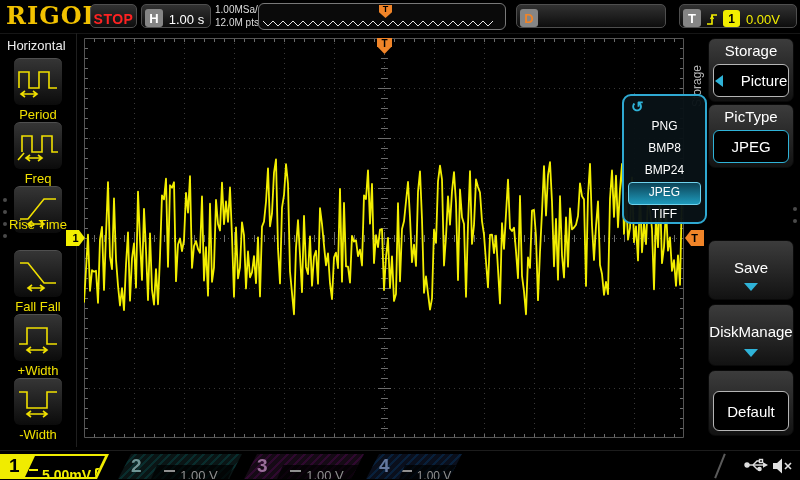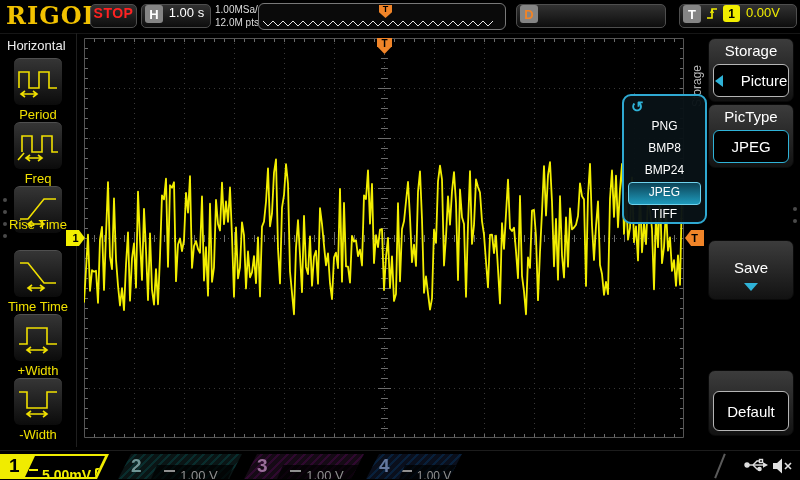--- a/index.html
+++ b/index.html
@@ -3,21 +3,21 @@
 <meta charset="utf-8">
 <style>
   html,body{margin:0;padding:0;background:#000;}
   #scope{position:relative;width:800px;height:480px;background:#000;overflow:hidden;
          font-family:"Liberation Sans",sans-serif;color:#fff;}
   
   #topbar{position:absolute;left:0;top:0;width:800px;height:33px;background:#000;border-bottom:1px solid #161616;}
   .logo{position:absolute;left:6px;top:1px;font-family:"DejaVu Serif",serif;font-weight:bold;
         font-size:24px;color:#f2c200;letter-spacing:1px;}
   .tbox{position:absolute;top:4px;height:24px;background:linear-gradient(#313131,#0d0d0d);
-        border:1px solid #4e4e4e;border-radius:5px;display:flex;align-items:flex-start;box-sizing:border-box;}
+        border:1px solid #4e4e4e;border-radius:5px;display:flex;align-items:flex-end;box-sizing:border-box;}
   .keysq{display:inline-flex;align-items:center;justify-content:center;width:18px;height:18px;margin-left:3px;
          background:#858585;border-radius:3px;font-weight:bold;font-size:13px;color:#fff;}
   #stopbox{left:90px;width:47px;justify-content:center;}
   #stopbox span{color:#f22;font-weight:bold;font-size:14px;letter-spacing:.5px;}
   #hbox{left:141px;width:70px;}
   #hbox .val{flex:1;text-align:center;font-size:13px;color:#fff;}
   .ratecol{position:absolute;left:215px;top:3px;font-size:10px;line-height:13px;color:#ddd;}
   #previewbox{position:absolute;left:258px;top:3px;width:248px;height:27px;background:#0a0a0a;
               border:1px solid #787878;border-radius:6px;box-sizing:border-box;}
   #previewbox svg{position:absolute;left:4px;top:0;}
@@ -182,21 +182,21 @@
     <div class="llabel" style="top:184px">Rise Time</div>
 
     <div class="lkey" style="top:217px">
       <svg width="44" height="36" viewBox="0 0 44 36">
         <g stroke="#f0e000" stroke-width="1.6" fill="none">
           <path d="M4 7 H12 L28 27 H40"></path>
           <path d="M12 32 H28 M16 29 L12 32 L16 35 M24 29 L28 32 L24 35"></path>
         </g>
       </svg>
     </div>
-    <div class="llabel" style="top:266px">Time Time</div>
+    <div class="llabel" style="top:266px">Fall Fall</div>
 
     <div class="lkey" style="top:281px">
       <svg width="44" height="36" viewBox="0 0 44 36">
         <g stroke="#f0e000" stroke-width="1.6" fill="none">
           <path d="M3 24 H11 V8 H31 V24 H41"></path>
           <path d="M11 30 H31 M15 27 L11 30 L15 33 M27 27 L31 30 L27 33"></path>
         </g>
       </svg>
     </div>
     <div class="llabel" style="top:330px">+Width</div>
@@ -252,20 +252,24 @@
         <span>JPEG</span>
       </span>
     </div>
 
 
     <div class="skey" style="top:207px;height:60px">
       <span class="center-lbl" style="top:18px">Save</span>
       <span class="tri-down" style="top:42px"></span>
     </div>
 
+    <div class="skey" style="top:271px;height:62px">
+      <span class="center-lbl" style="top:18px">DiskManage</span>
+      <span class="tri-down" style="top:44px"></span>
+    </div>
 
     <div class="skey" style="top:337px;height:66px">
       <span class="vbox" style="height:38px">
         <span>Default</span>
       </span>
     </div>
   </div>
 
   <div id="popup">
     <span class="backicon">↺</span>

